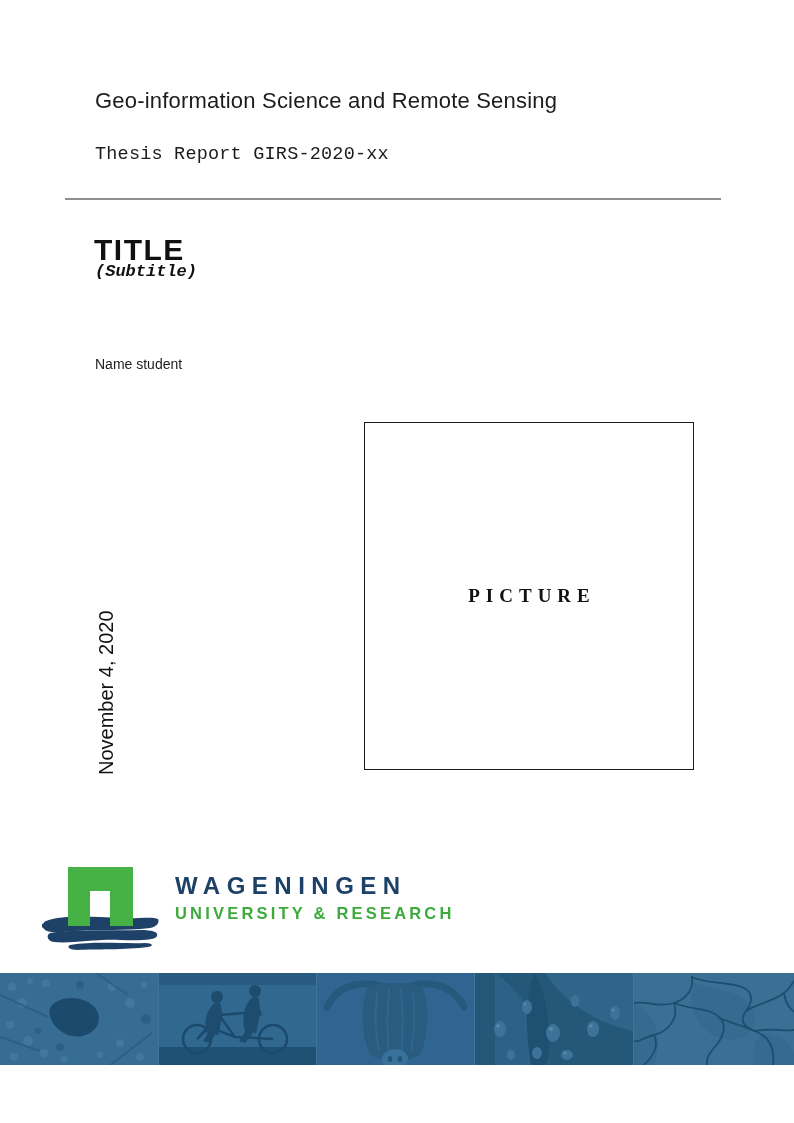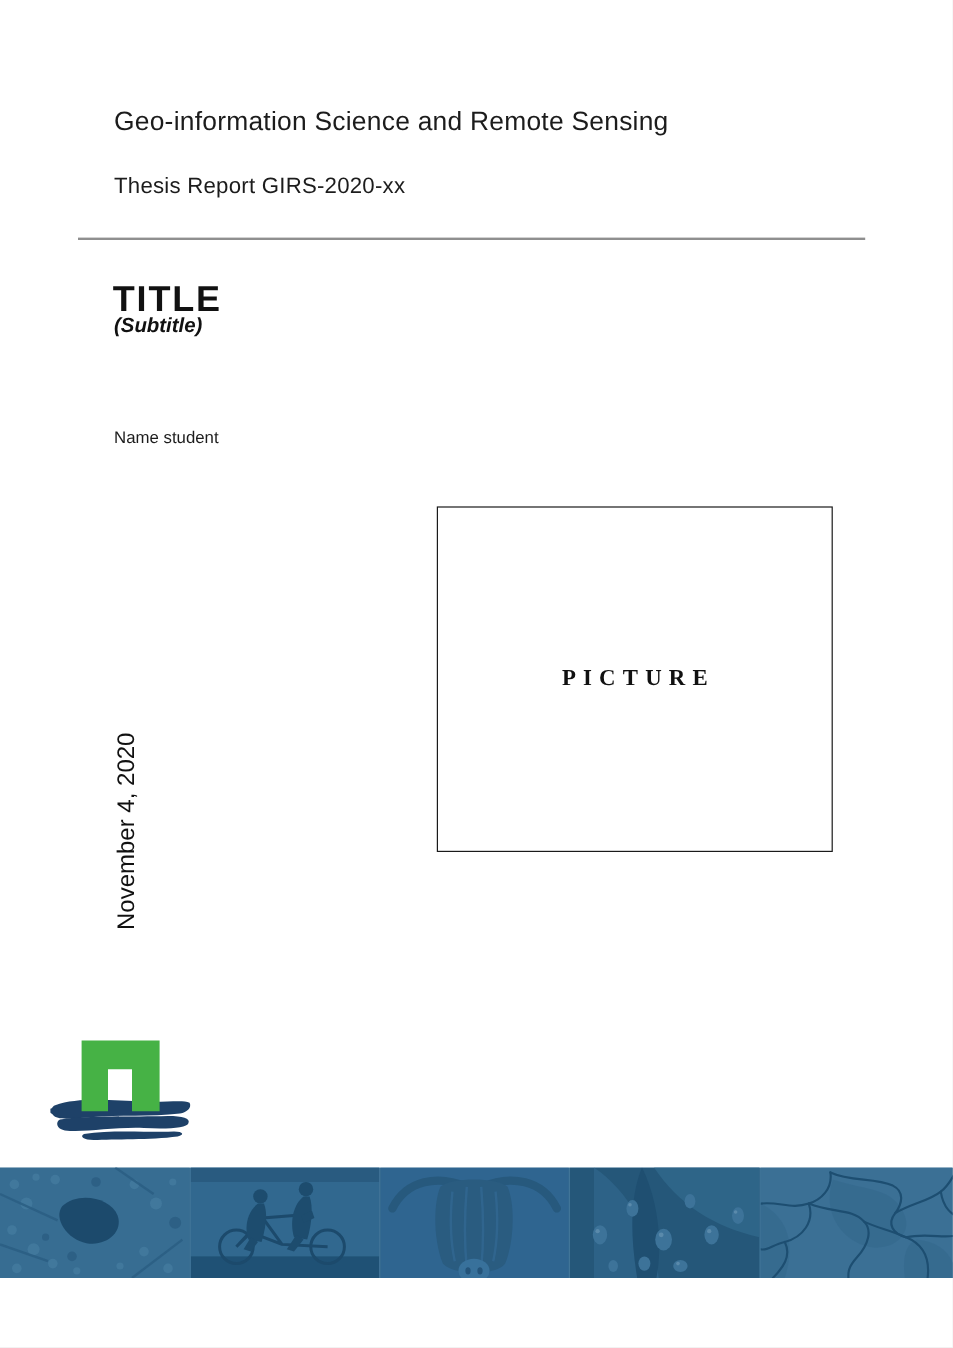--- a/index.html
+++ b/index.html
@@ -4,29 +4,29 @@
 <style>
   html,body { margin:0; padding:0; background:#e8e8e8; }
   .page {
     position:relative; width:794px; height:1123px; margin:0 auto;
     background:#ffffff; overflow:hidden;
     font-family:"Liberation Sans", sans-serif; color:#1c1c1c;
   }
   .abs { position:absolute; }
 
   .program-line   { left:95px; top:88px;  font-size:22px; letter-spacing:.2px; }
-  .report-line    { left:95px; top:144px; font-size:18.5px; letter-spacing:.2px; }
+  .report-line    { left:95px; top:144px; font-size:18.5px; letter-spacing:.2px;font-family:Liberation Mono, monospace; }
   .hrule          { left:65px; top:198px; width:656px; height:2px; background:#8f8f8f; }
 
   .doc-title      { left:94px; top:233px; font-size:30px; font-weight:700; letter-spacing:1.5px; color:#111; }
-  .doc-subtitle   { left:95px; top:262px; font-size:17px; font-style:italic; font-weight:600; color:#111; }
+  .doc-subtitle   { left:95px; top:262px; font-size:17px; font-style:italic; font-weight:600; color:#111;font-family:Liberation Mono, monospace; }
   .author-name    { left:95px; top:356px; font-size:14px; }
 
   .picture-box {
-    left:364px; top:422px; width:330px; height:288px;
+    left:364px; top:422px; width:330px; height:348px;
     border:1.5px solid #1a1a1a; box-sizing:border-box;
     display:flex; align-items:center; justify-content:center;
   }
   .picture-label {
     font-family:"Liberation Serif", serif; font-weight:700;
     font-size:19px; letter-spacing:6px; color:#111;
     padding-left:6px; 
   }
 
   .date-rotated {
@@ -72,20 +72,22 @@
 
     <g fill="#1e4168">
       <path d="M6,60 C25,53 55,56 80,57 C98,58 112,55 118,58 C120,62 116,66 110,67 C85,70 60,68 35,70 C20,71 8,73 4,68 C2,65 3,61 6,60 Z"></path>
       <path d="M10,72 C35,68 70,70 100,69 C112,69 119,71 117,75 C116,79 100,80 80,79 C55,78 30,83 14,81 C7,80 6,74 10,72 Z"></path>
       <path d="M30,84 C55,80 85,83 105,82 C113,82 114,85 108,86 C85,89 55,88 38,89 C30,89 26,86 30,84 Z"></path>
       <path d="M2,63 C6,61 10,62 9,65 C8,68 3,68 2,66 Z"></path>
     </g>
 
     <path d="M28,6 H93 V65 H70 V30 H50 V65 H28 Z" fill="#46b245"></path>
   </svg>
+  <div class="abs logo-wordmark">WAGENINGEN</div>
+  <div class="abs logo-tagline">UNIVERSITY &amp; RESEARCH</div>
 
   <div class="abs banner">
 
     <svg class="tile" width="158" height="92" viewBox="0 0 158 92">
       <rect width="158" height="92" fill="#376d92"></rect>
       <g fill="#447b9f" opacity="0.8">
         <circle cx="12" cy="14" r="4"></circle>
           <circle cx="30" cy="8" r="3"></circle>
           <circle cx="22" cy="30" r="5"></circle>
         <circle cx="10" cy="52" r="4"></circle>

